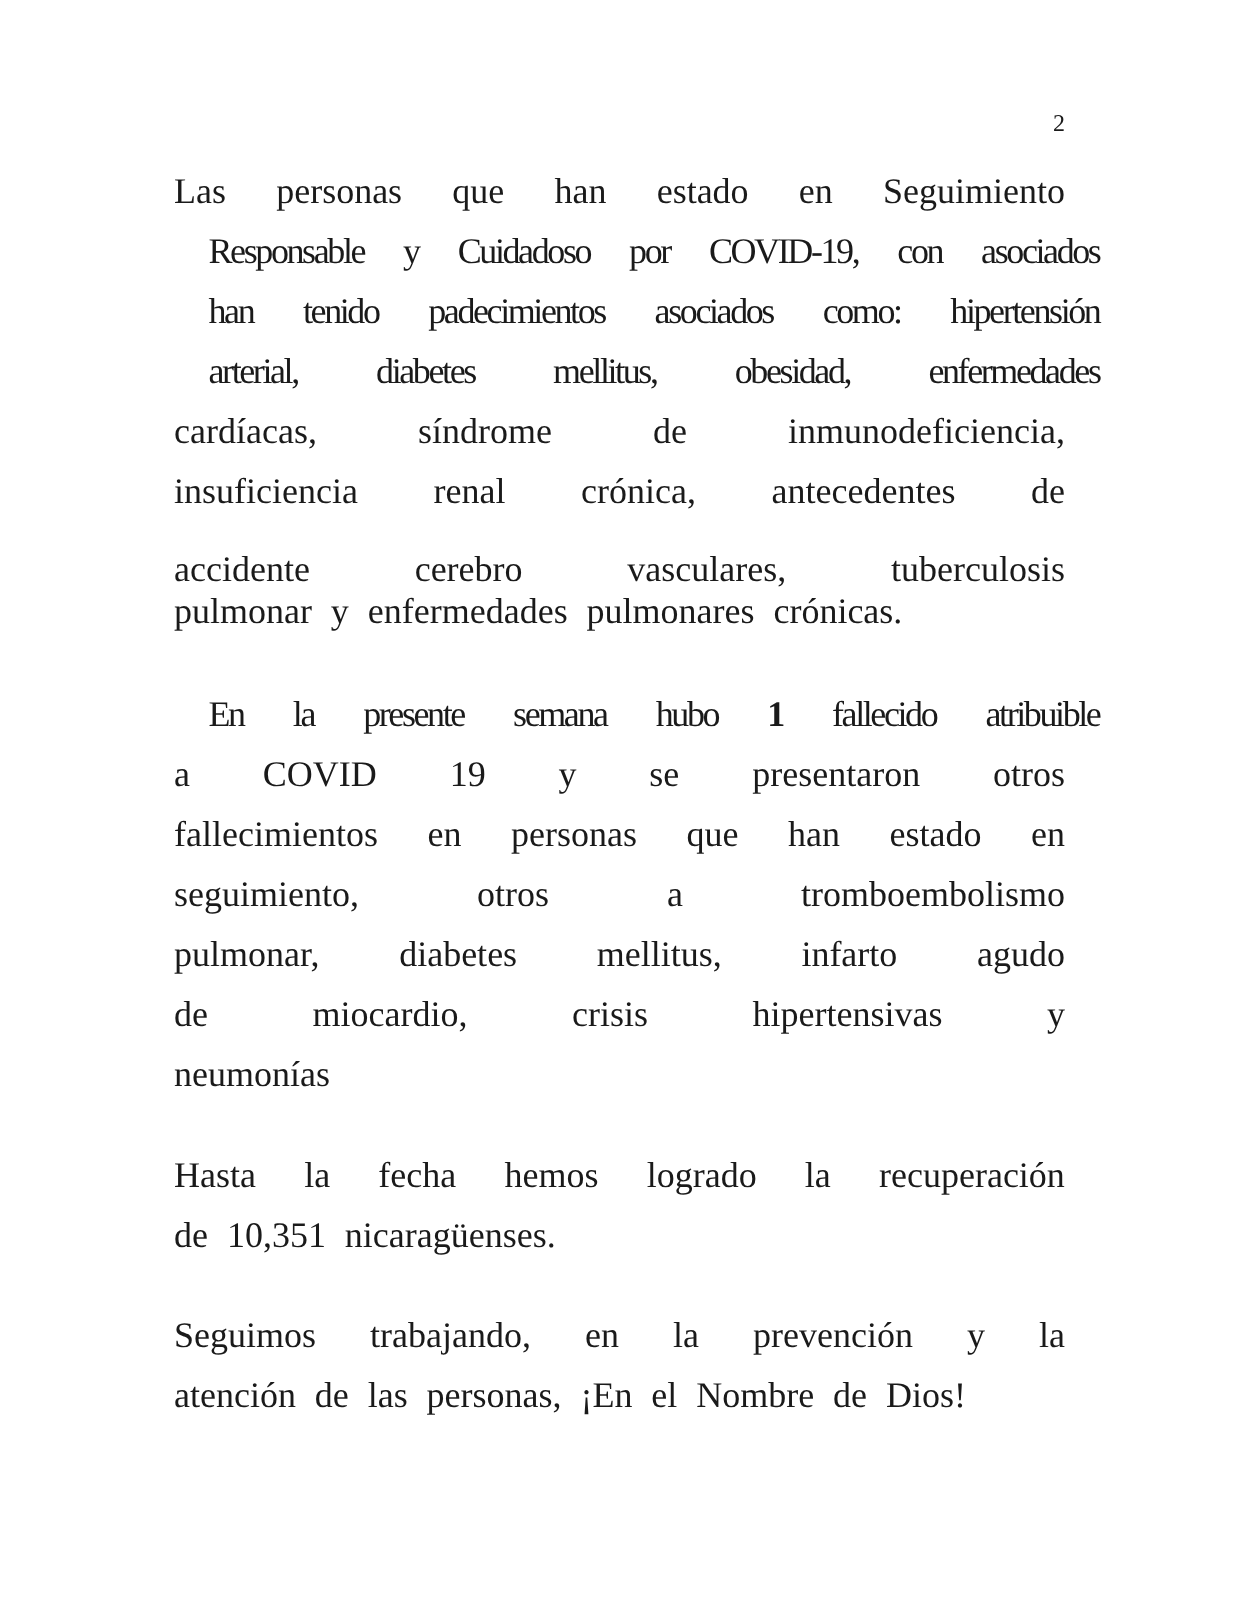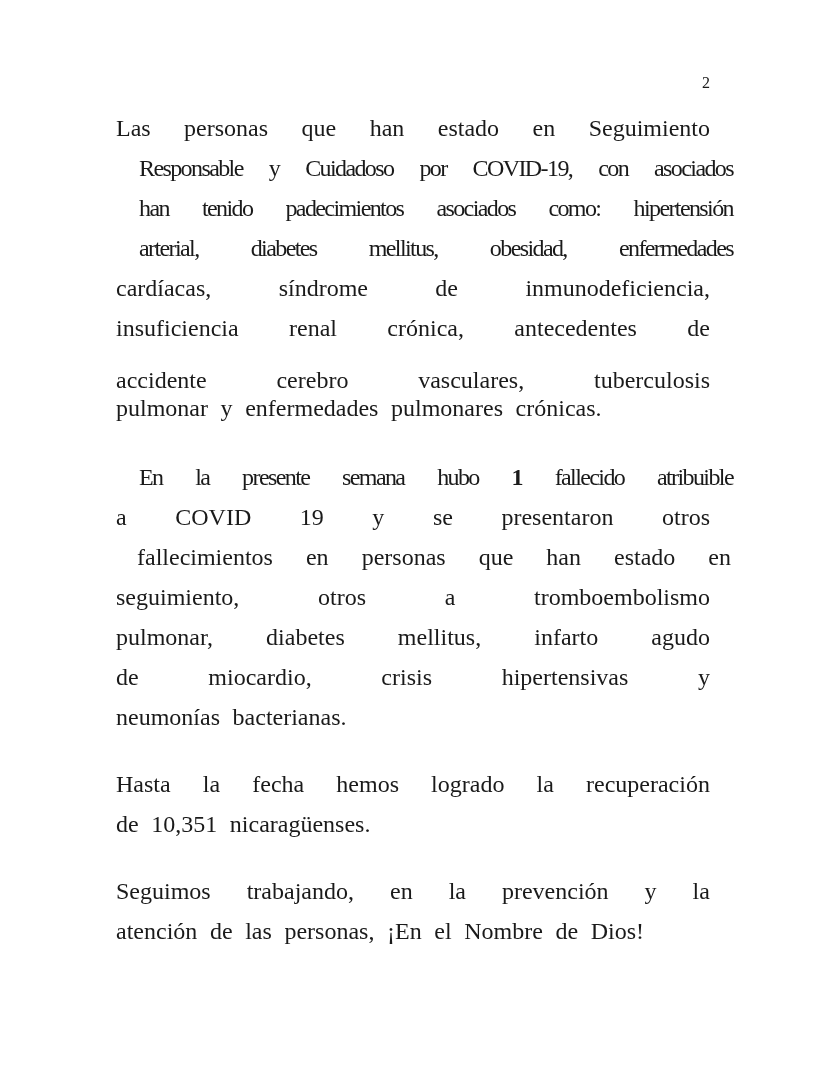--- a/index.html
+++ b/index.html
@@ -92,21 +92,21 @@
       </div>
       <div class="line" style="top: 502px;">
         <span class="w">a</span>
         <span class="w">COVID</span>
         <span class="w">19</span>
         <span class="w">y</span>
         <span class="w">se</span>
         <span class="w">presentaron</span>
         <span class="w">otros</span>
       </div>
-      <div class="line" style="top: 542px; margin-left: 21px;">
+      <div class="line" style="top: 542px;">
         <span class="w">fallecimientos</span>
         <span class="w">en</span>
         <span class="w">personas</span>
         <span class="w">que</span>
         <span class="w">han</span>
         <span class="w">estado</span>
         <span class="w">en</span>
       </div>
       <div class="line" style="top: 582px;">
         <span class="w">seguimiento,</span>
@@ -123,21 +123,20 @@
       </div>
       <div class="line" style="top: 662px;">
         <span class="w">de</span>
         <span class="w">miocardio,</span>
         <span class="w">crisis</span>
         <span class="w">hipertensivas</span>
         <span class="w">y</span>
       </div>
       <div class="line left" style="top: 702px;">
         <span class="w">neumonías</span>
-        <span class="w">bacterianas.</span>
       </div>
     </div>
     <div>
       <div class="line" style="top: 769px;">
         <span class="w">Hasta</span>
         <span class="w">la</span>
         <span class="w">fecha</span>
         <span class="w">hemos</span>
         <span class="w">logrado</span>
         <span class="w">la</span>

